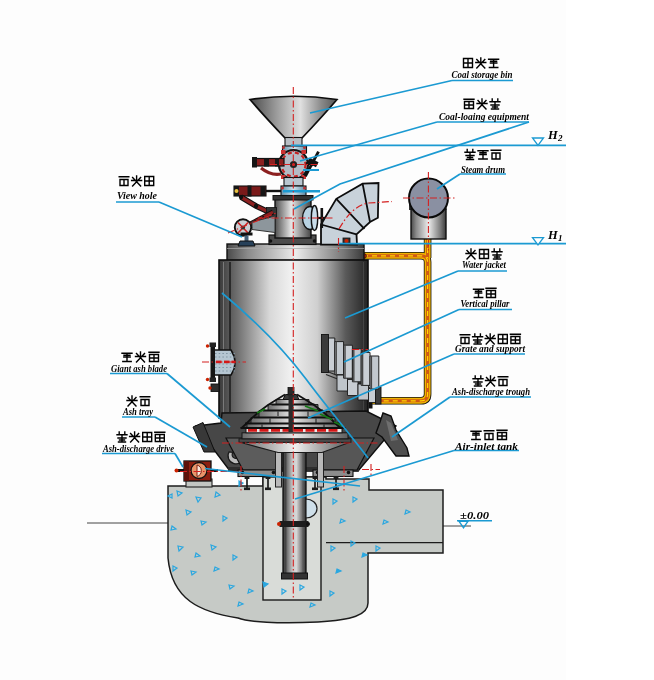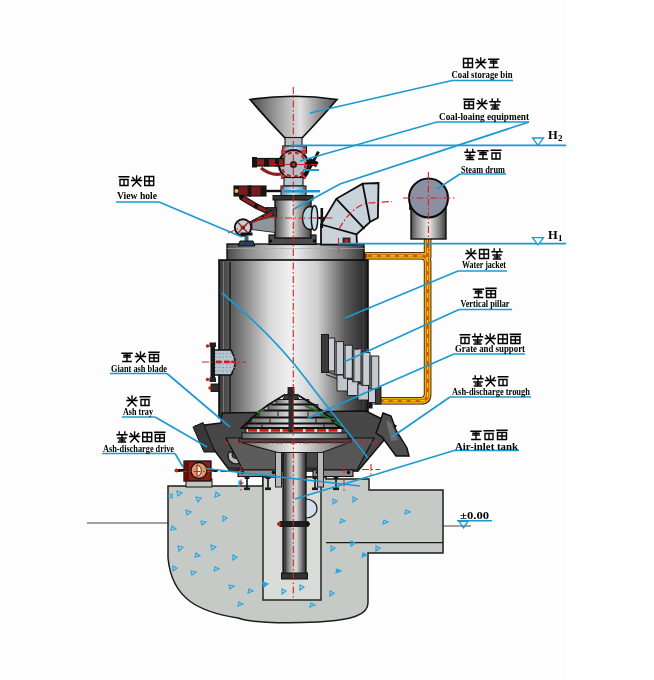--- a/index.html
+++ b/index.html
@@ -1,15 +1,15 @@
 <!DOCTYPE html>
 <html><head><meta charset="utf-8">
 <style>
 html,body{margin:0;padding:0;background:#ffffff;}
-#c{width:566px;height:680px;position:relative;overflow:hidden;background:#737373;}
+#c{width:566px;height:680px;position:relative;overflow:hidden;background:#737373;font-style:italic;}
 text{font-family:"Liberation Serif",serif;fill:#000;}
 .en{font-family:"Liberation Serif",serif;font-weight:bold;font-size:9.3px;text-anchor:middle;}
 .lv{stroke:#1b9ad2;stroke-width:1.7;fill:none;}
 .ul{stroke:#1b9ad2;stroke-width:1.6;fill:none;}
 .rd{stroke:#d42020;stroke-width:1.1;fill:none;stroke-dasharray:7 2.5 1.5 2.5;}
 .gk{stroke:#000;stroke-width:1.4;fill:none;stroke-linecap:square;}
 </style></head><body>
 <div id="c">
 <svg width="654" height="680" viewBox="0 0 654 680">
 <defs>

